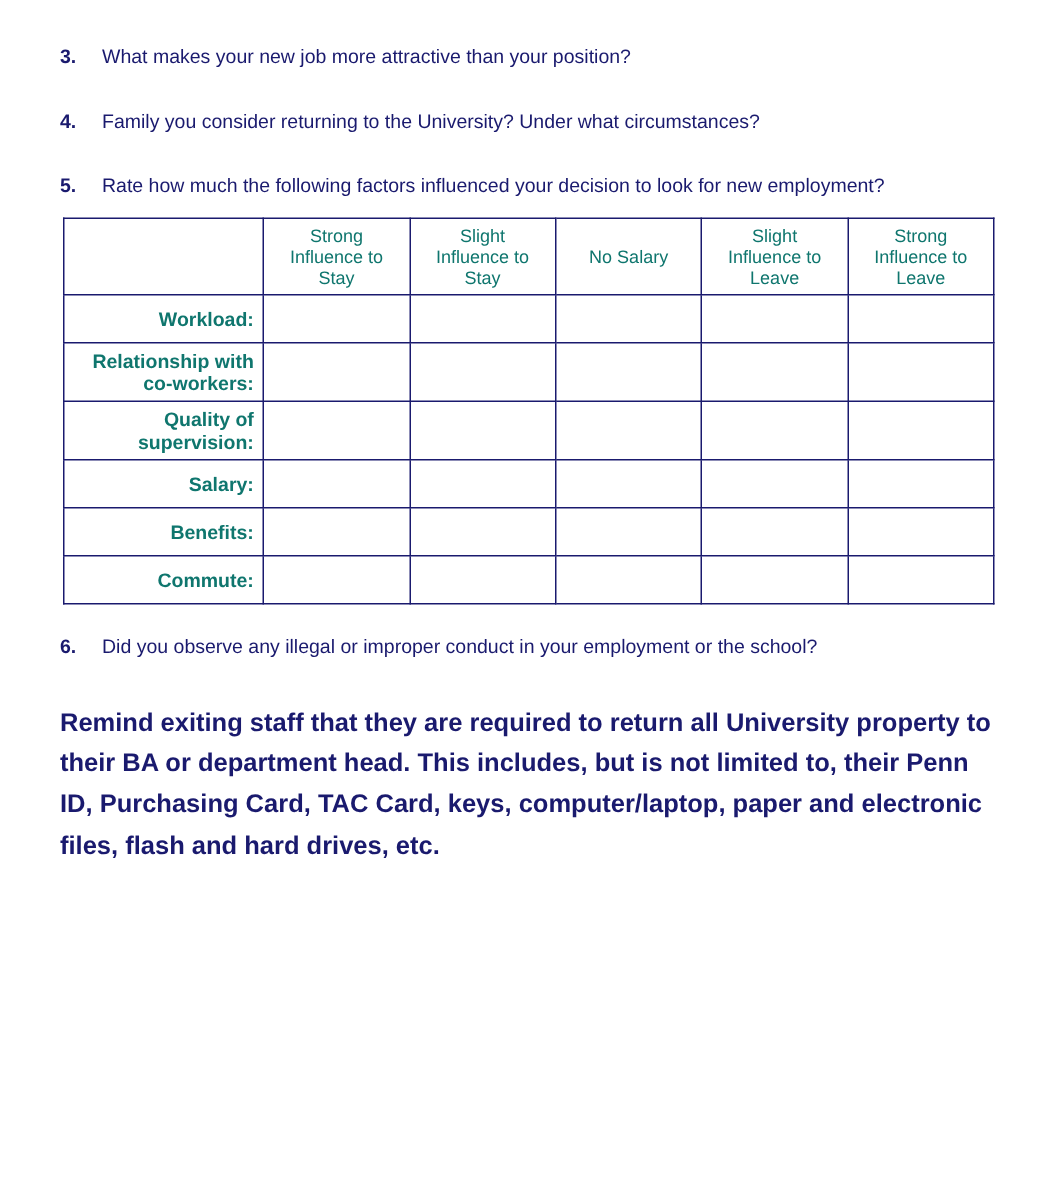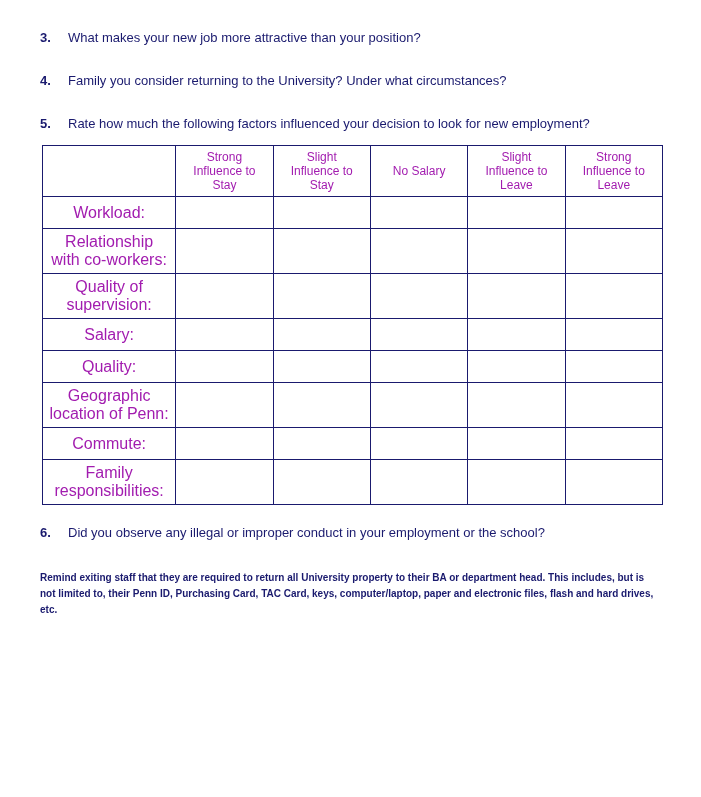--- a/index.html
+++ b/index.html
@@ -36,38 +36,39 @@
       border-collapse: collapse;
       width: 100%;
       margin-left: 2px;
     }
     table th, table td {
       border: 1.5px solid #1a1a6e;
       padding: 4px 6px;
       vertical-align: middle;
       text-align: center;
       font-size: 12px;
-      color: #a21caf;
+      color: #0f766e;
       height: 32px;
     }
     table th {
       font-weight: normal;
       vertical-align: middle;
     }
     table td.row-label {
-      text-align: center;
-      font-size: 16px;
+      text-align: right;
+      font-size: 13px;
       width: 130px;
+      font-weight: bold;
     }
     table tr td:not(.row-label) {
       width: 95px;
     }
     .footer-text {
       margin-top: 30px;
-      font-size: 10px;
+      font-size: 17px;
       color: #1a1a6e;
       font-weight: bold;
       line-height: 1.6;
     }
   </style>
 </head>
 <body>
 
 <div class="question">
   <span class="question-num">3.</span>
@@ -123,45 +124,29 @@
         </tr>
         <tr>
           <td class="row-label">Salary:</td>
           <td></td>
           <td></td>
           <td></td>
           <td></td>
           <td></td>
         </tr>
         <tr>
-          <td class="row-label">Quality:</td>
-          <td></td>
-          <td></td>
-          <td></td>
-          <td></td>
-          <td></td>
-        </tr>
-        <tr>
-          <td class="row-label">Geographic location of Penn:</td>
+          <td class="row-label">Benefits:</td>
           <td></td>
           <td></td>
           <td></td>
           <td></td>
           <td></td>
         </tr>
         <tr>
           <td class="row-label">Commute:</td>
-          <td></td>
-          <td></td>
-          <td></td>
-          <td></td>
-          <td></td>
-        </tr>
-        <tr>
-          <td class="row-label">Family responsibilities:</td>
           <td></td>
           <td></td>
           <td></td>
           <td></td>
           <td></td>
         </tr>
       </tbody>
   </table>
 </div>
 

